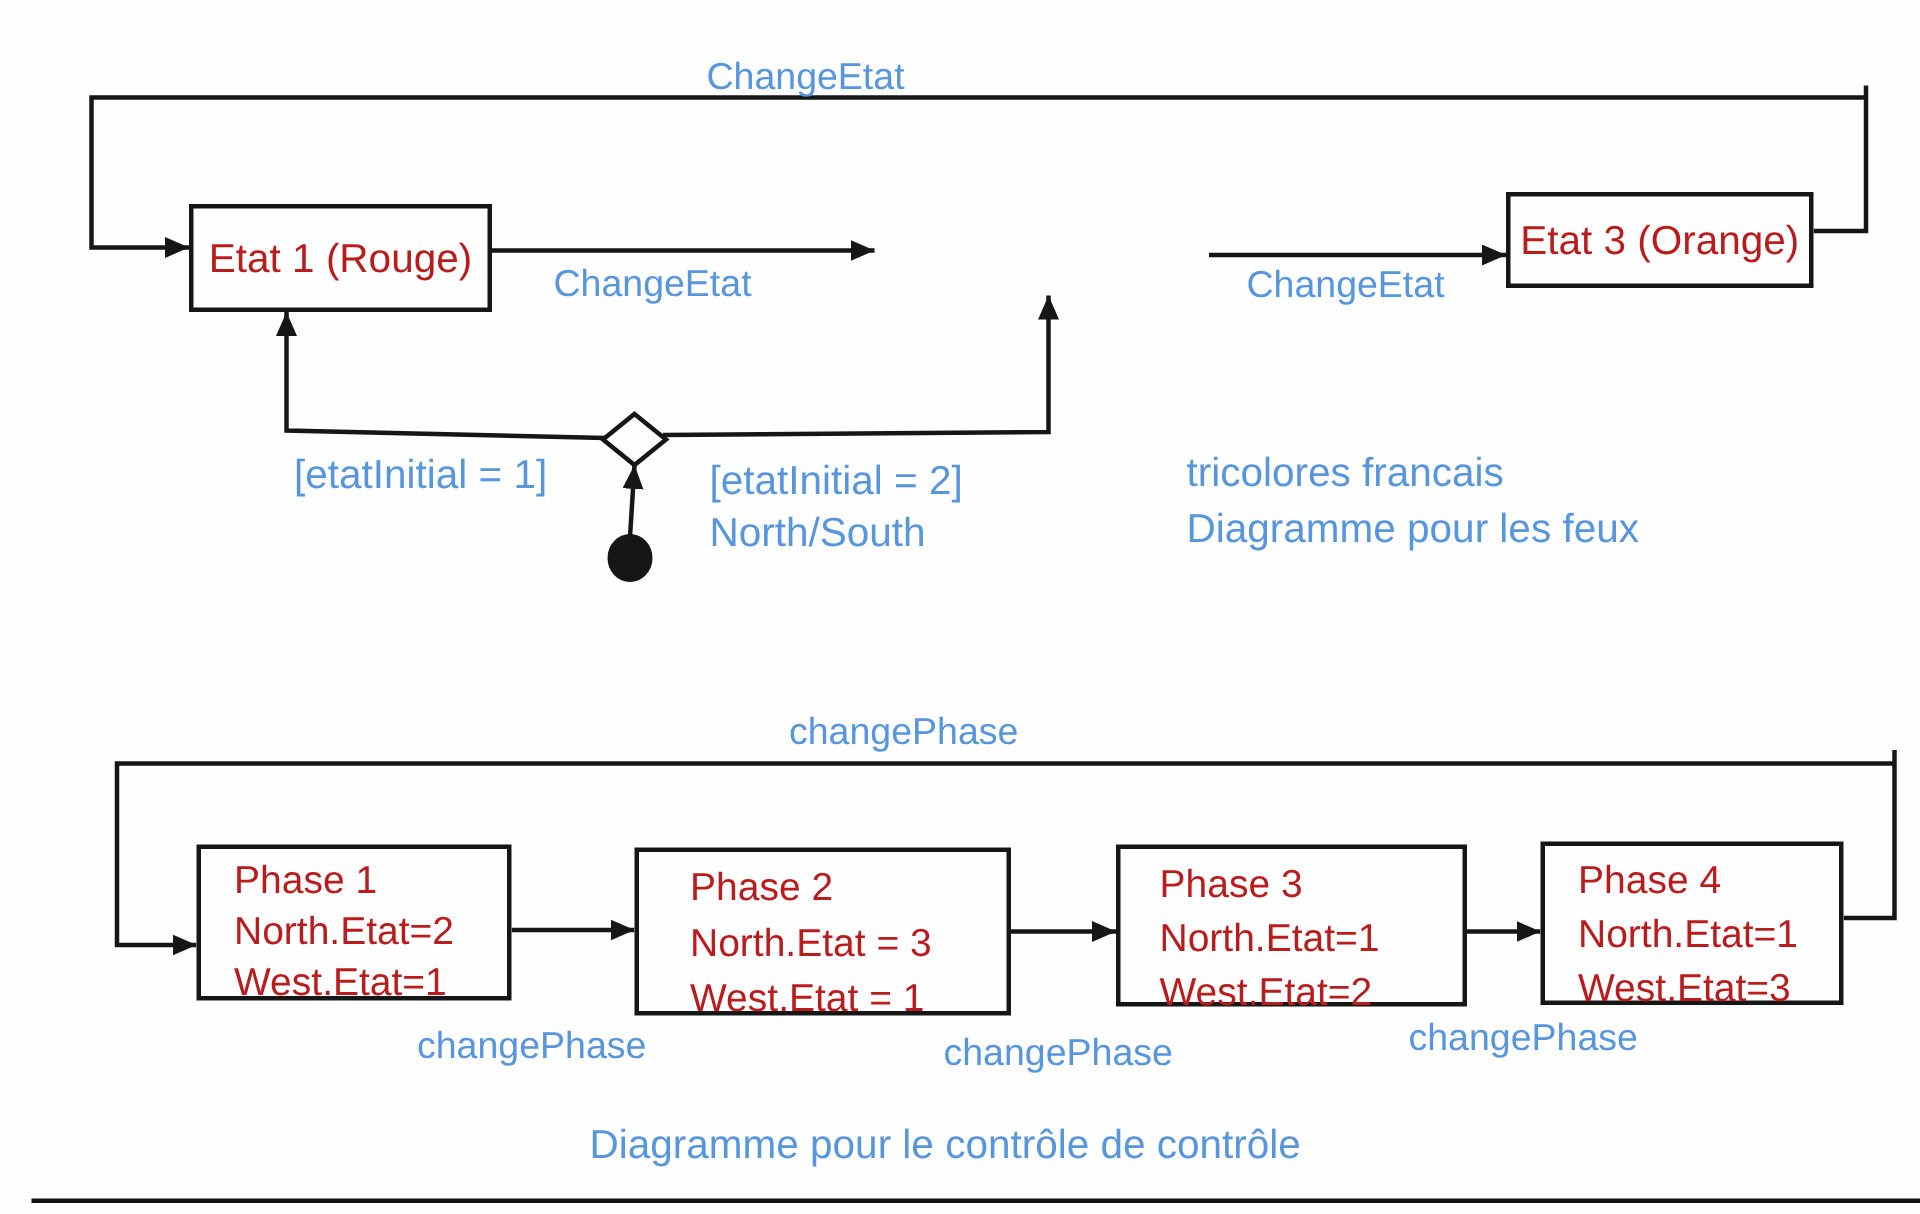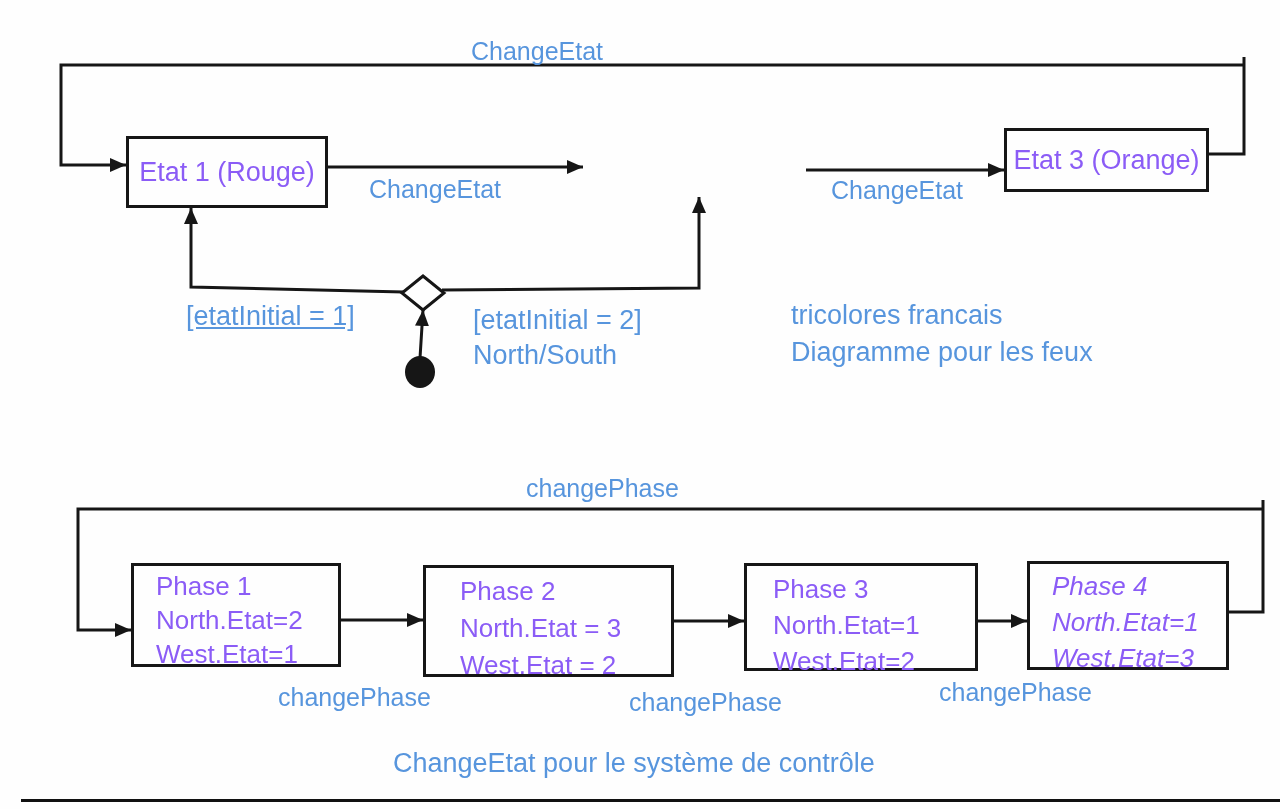--- a/index.html
+++ b/index.html
@@ -11,21 +11,21 @@
     overflow:hidden;
   }
   #stage{position:absolute;left:0;top:0;width:1280px;height:809px;margin-left:21px;}
   #wires{position:absolute;left:0;top:0;z-index:1;}
   .state-box{
     position:absolute;
     box-sizing:border-box;
     border:3px solid #161616;
     background:#fefefe;
     z-index:2;
-    color:#8b5cf6;
+    color:#b91c1c;
   }
   .state-box.single{
     display:flex;align-items:center;justify-content:center;
     font-size:27px;
   }
   .phase-lines{font-size:26px;line-height:34px;white-space:nowrap;}
   .lbl{
     position:absolute;
     color:#5795dd;
     font-size:25px;
@@ -84,21 +84,21 @@
 
 
   <div class="state-box single" style="left:983px;top:128px;width:205px;height:64px;">
     <span>Etat 3 (Orange)</span>
   </div>
 
   <div class="lbl" style="left:348px;top:175px;">ChangeEtat</div>
 
   <div class="lbl" style="left:810px;top:176px;">ChangeEtat</div>
 
-  <div class="lbl big guard" style="left:165px;top:299px;text-decoration:underline;">
+  <div class="lbl big guard" style="left:175px;top:299px;">
     <div>[etatInitial = 1]</div>
   </div>
 
   <div class="lbl big guard" style="left:452px;top:303px;">
     <div>[etatInitial = 2]</div>
     <div>North/South</div>
   </div>
 
   <div class="lbl big caption" style="left:770px;top:297px;">
     <div>tricolores francais</div>
@@ -112,43 +112,43 @@
       <div>Phase 1</div>
       <div>North.Etat=2</div>
       <div>West.Etat=1</div>
     </div>
   </div>
 
   <div class="state-box" style="left:402px;top:565px;width:251px;height:112px;padding:5px 0 0 34px;">
     <div class="phase-lines" style="line-height:37px;">
       <div>Phase 2</div>
       <div>North.Etat = 3</div>
-      <div>West.Etat = 2</div>
+      <div>West.Etat = 1</div>
     </div>
   </div>
 
   <div class="state-box" style="left:723px;top:563px;width:234px;height:108px;padding:5px 0 0 26px;">
     <div class="phase-lines" style="line-height:36px;">
       <div>Phase 3</div>
       <div>North.Etat=1</div>
       <div>West.Etat=2</div>
     </div>
   </div>
 
   <div class="state-box" style="left:1006px;top:561px;width:202px;height:109px;padding:4px 0 0 22px;">
-    <div class="phase-lines" style="line-height:36px;font-style:italic;">
+    <div class="phase-lines" style="line-height:36px;">
       <div>Phase 4</div>
       <div>North.Etat=1</div>
       <div>West.Etat=3</div>
     </div>
   </div>
 
   <div class="lbl" style="left:257px;top:683px;">changePhase</div>
 
   <div class="lbl" style="left:608px;top:688px;">changePhase</div>
 
   <div class="lbl" style="left:918px;top:678px;">changePhase</div>
 
-  <div class="lbl big" style="left:372px;top:748px;">ChangeEtat pour le système de contrôle</div>
+  <div class="lbl big" style="left:372px;top:748px;">Diagramme pour le contrôle de contrôle</div>
 
   <div class="bottom-frame"></div>
 
 </div>
 
 </body></html>

